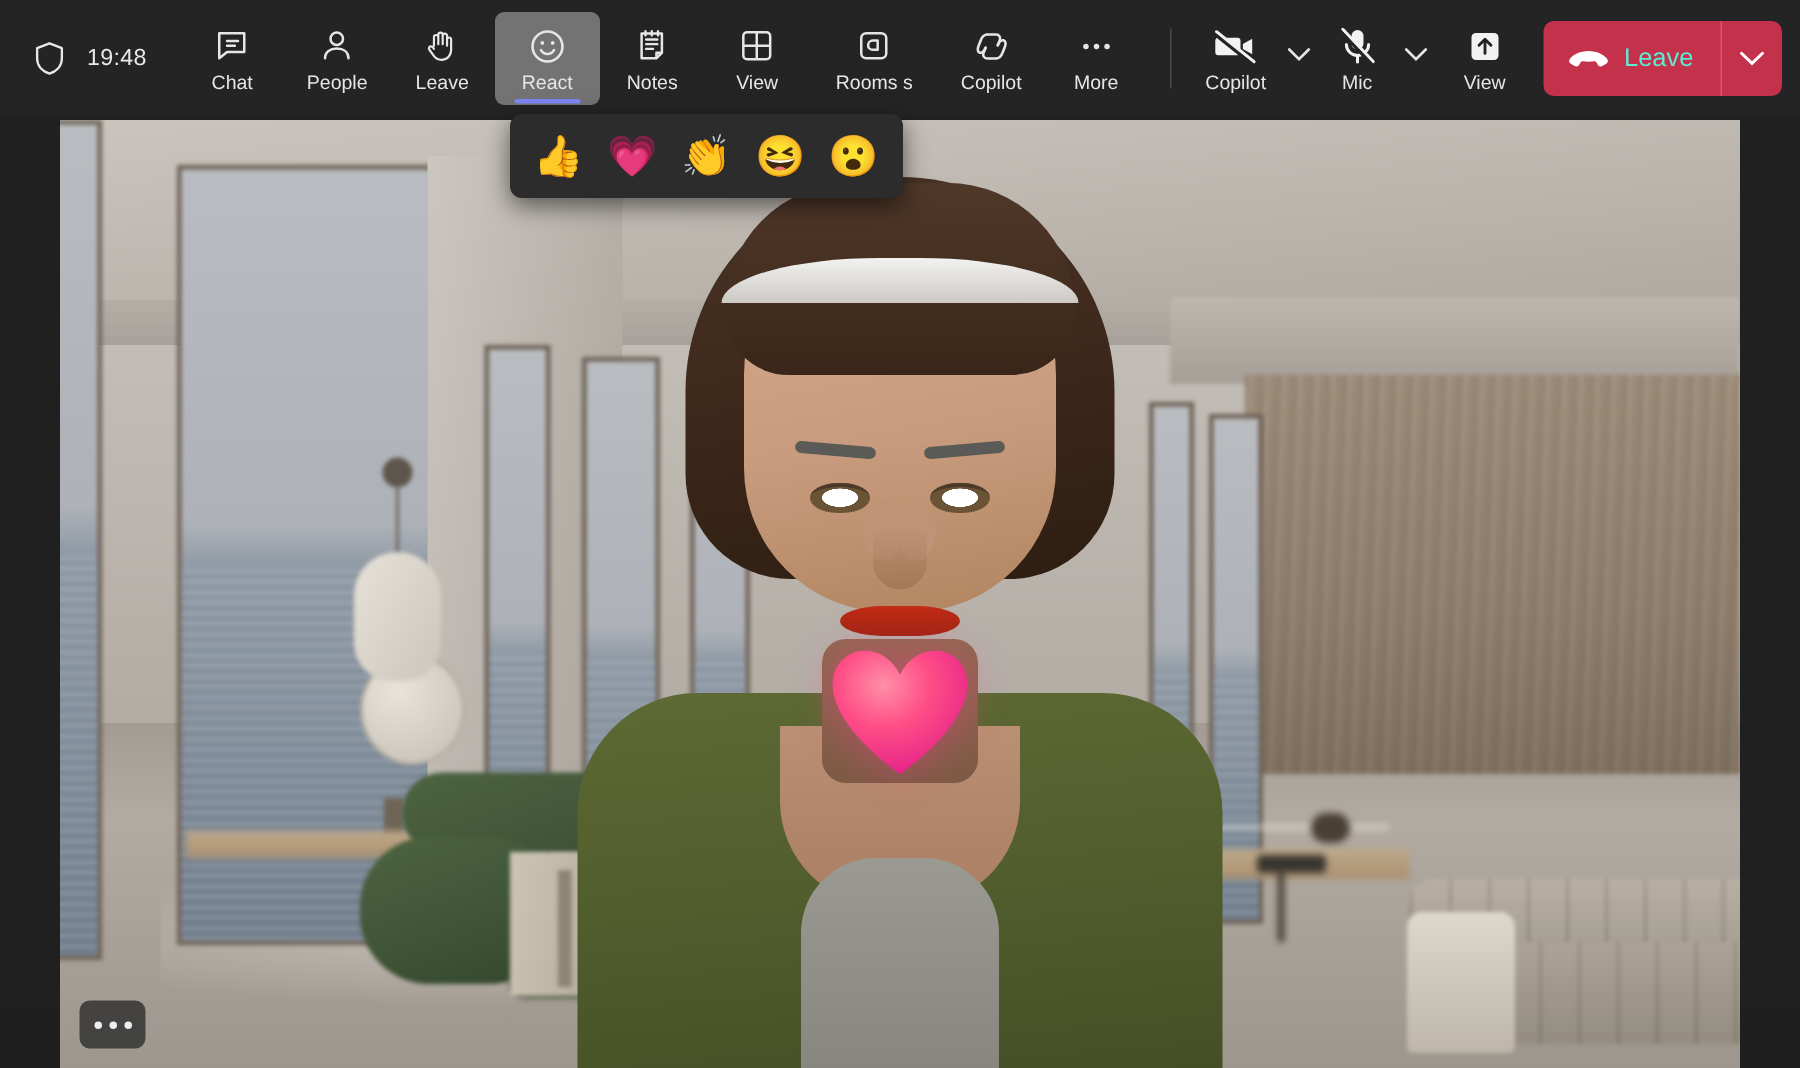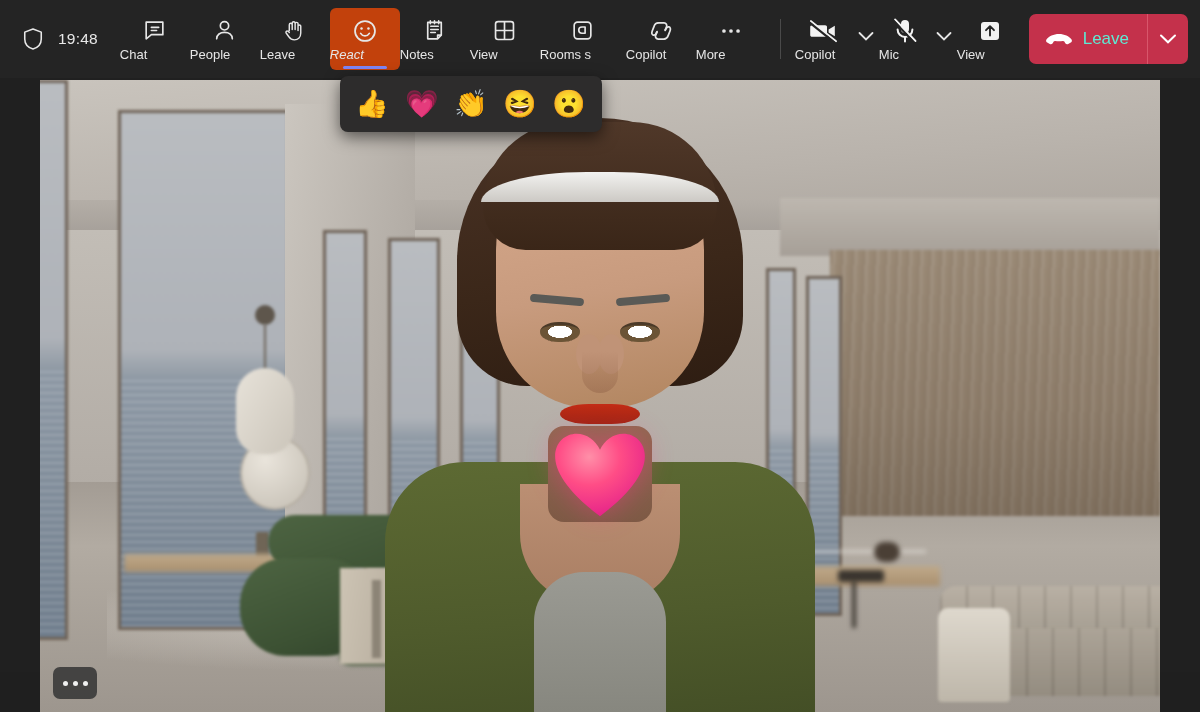--- a/index.html
+++ b/index.html
@@ -21,28 +21,28 @@
   }
   .tb-left { display: flex; align-items: center; padding-left: 22px; gap: 14px; }
   .shield-ico { width: 22px; height: 24px; display: block; }
   .clock { color: #e8e8e8; font-size: 15.5px; letter-spacing: .2px; }
 
   .tb-center { display: flex; align-items: center; margin-left: 22px; }
   .tb-item {
     position: relative;
     width: 70px; height: 62px;
     display: flex; flex-direction: column;
-    justify-content: center;
+    align-items: center; justify-content: center;
     gap: 3px;
     border-radius: 6px;
     cursor: pointer;
   }
   .tb-item .ico { height: 28px; display: flex; align-items: center; justify-content: center; }
   .tb-item .lbl { color: #e6e6e6; font-size: 13px; line-height: 14px; white-space: nowrap; }
-  .tb-item.active { background: #c2410c; font-style: italic; }
+  .tb-item.active { background: #737373; }
   .tb-item.active::after {
     content: ""; position: absolute; bottom: 1px; left: 13px;
     width: 44px; height: 3px; border-radius: 2px; background: #7f85f5;
   }
   .hl-ring {
     position: absolute; border: 3px solid #ee0000; border-radius: 9px;
     pointer-events: none;
   }
 
   .tb-sep { width: 1px; height: 40px; background: #4a4a4a; margin: 0 14px; }

